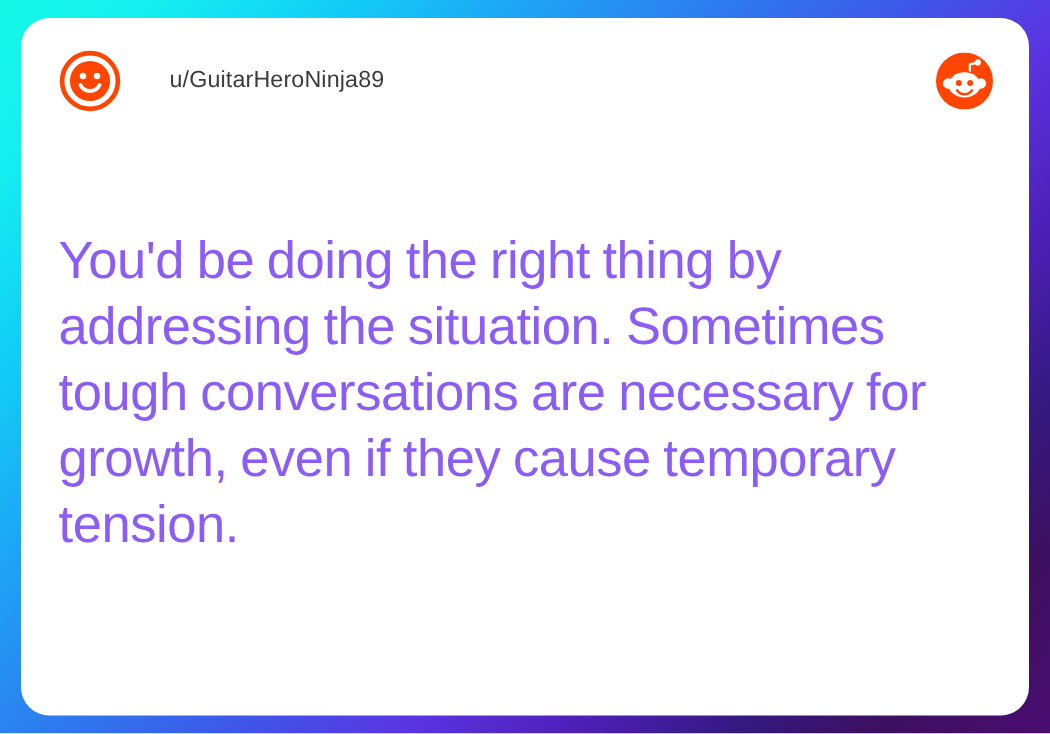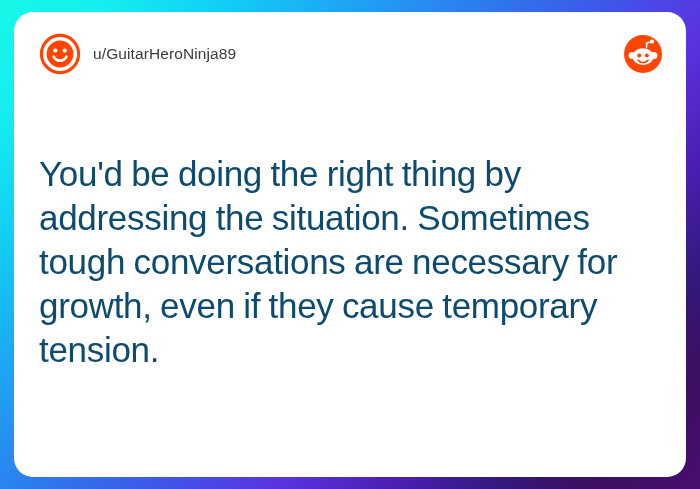--- a/index.html
+++ b/index.html
@@ -71,40 +71,41 @@
     flex: 0 0 42px;
     display: block;
   }
 
   .author-name {
     font-size: 15.5px;
     color: #3c3c3c;
     letter-spacing: 0.1px;
     white-space: nowrap;
     font-family: "Liberation Sans", sans-serif;
+    margin-left: 20px;
   }
 
   .spacer { flex: 1 1 auto; }
 
   .brand-logo {
     width: 38px;
     height: 38px;
     flex: 0 0 38px;
     display: block;
   }
 
   
   .post-body {
     position: absolute;
     left: 25px;
     right: 22px;
     top: 140px;
     font-size: 35px;
     line-height: 44px;
-    color: #0c4a6e;
+    color: #8b5cf6;
     letter-spacing: -0.3px;
     font-family: "Liberation Sans", sans-serif;
     font-weight: 400;
     word-spacing: -1px;
   }
 </style>
 </head>
 <body>
 
 <div id="stage">

